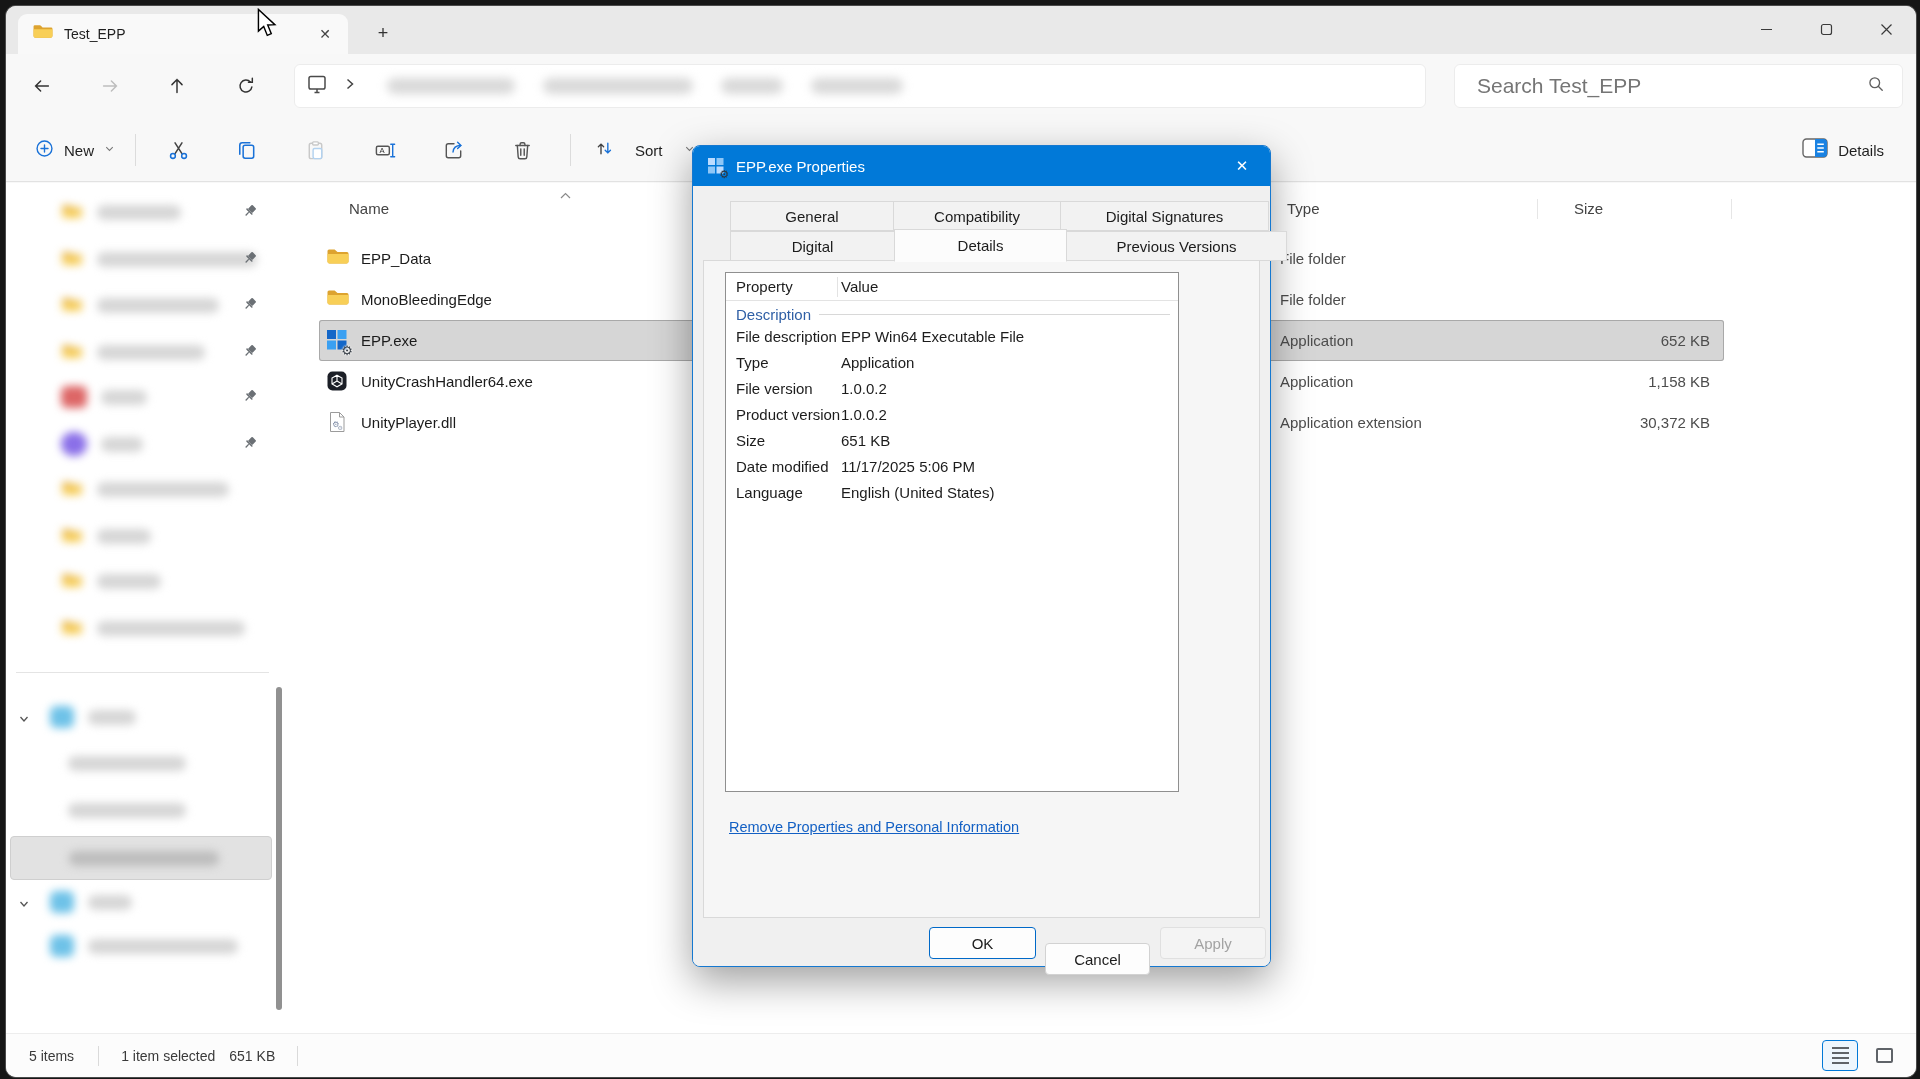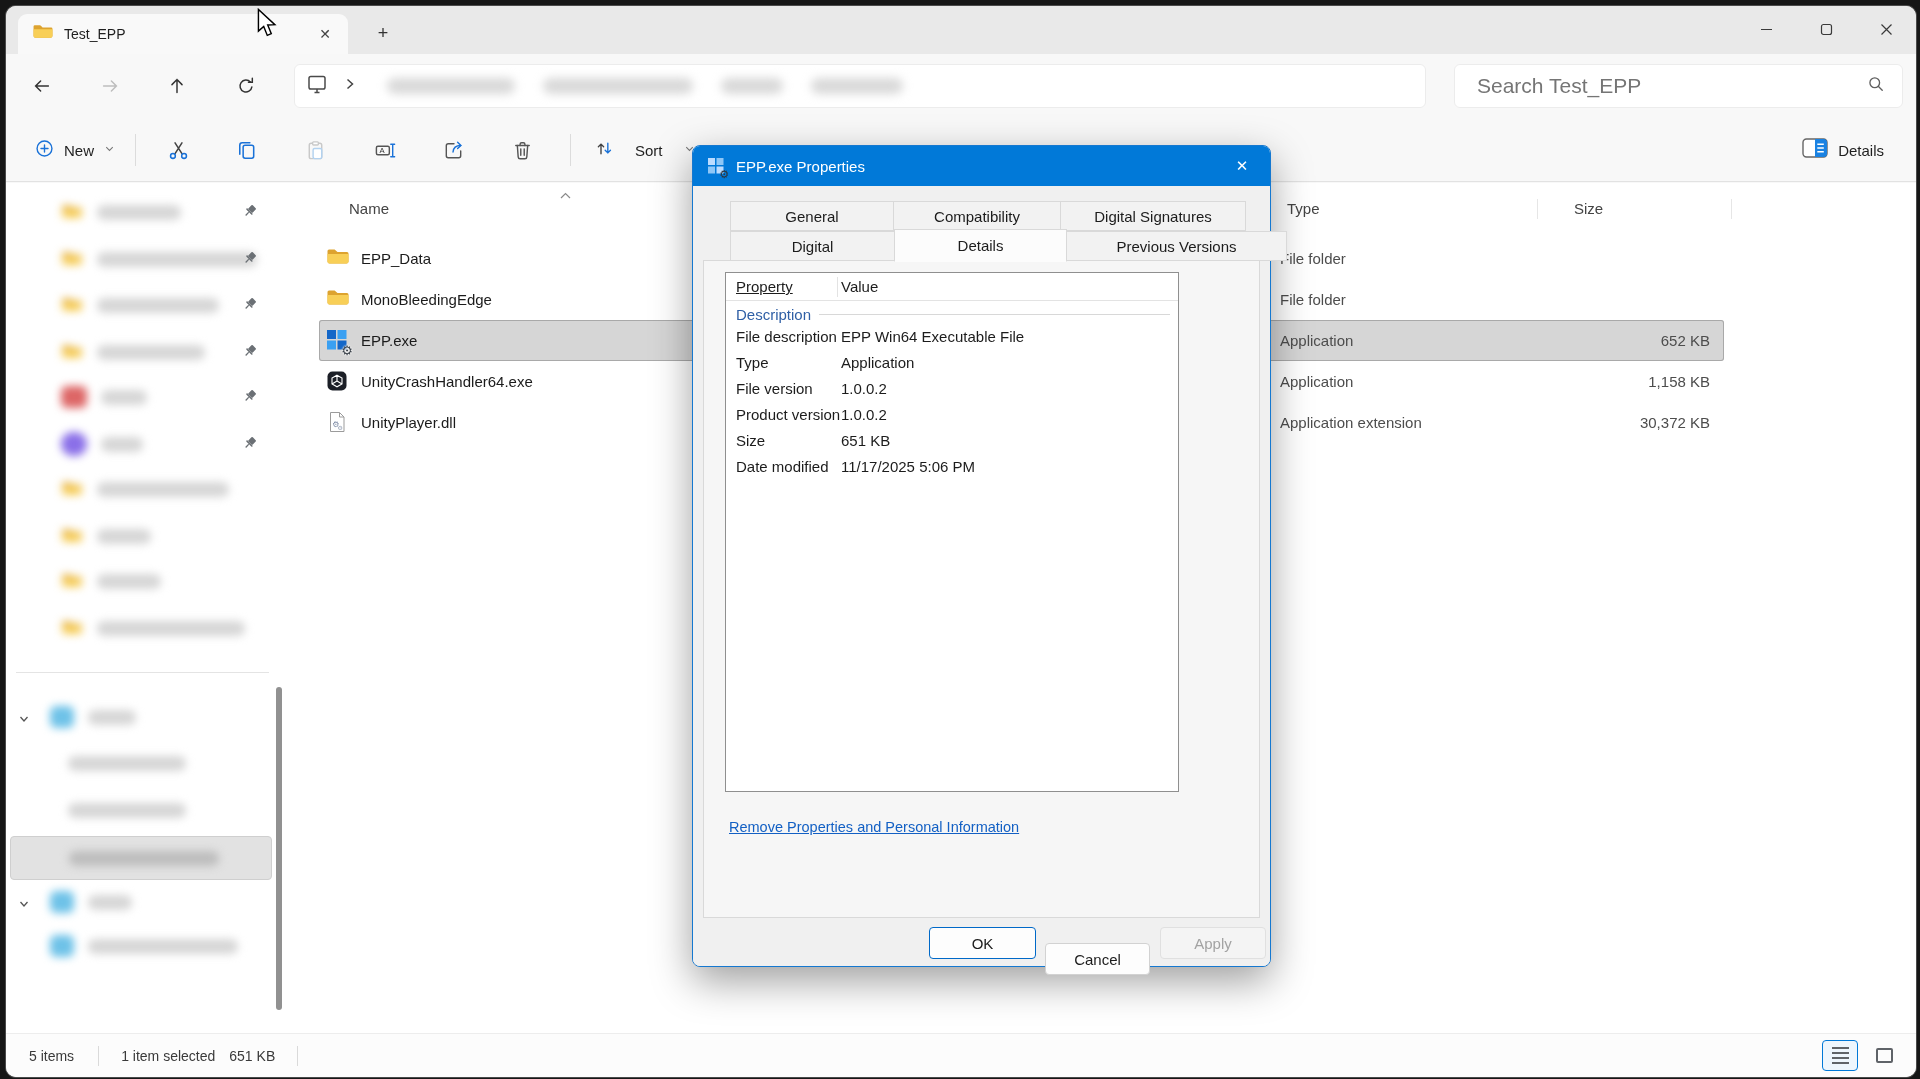--- a/index.html
+++ b/index.html
@@ -96,21 +96,21 @@
   .dlg-title .t { color:#ffffff; font-size:15px; }
   .dlg-close { margin-left:auto; width:40px; height:32px; display:flex; align-items:center; justify-content:center; color:#fff; font-size:15px; }
   .dlg-body { position:absolute; left:0; right:0; top:40px; bottom:0; background:#f0f0f0; border-radius:0 0 7px 7px; }
   .tabrow { position:absolute; left:10px; width:559px; display:flex;margin-left:27px; }
   .dtab { height:30px; display:flex; align-items:center; justify-content:center; font-size:15px; color:#1c1c1c;
           background:#f2f2f2; border:1px solid #d9d9d9; margin-right:-1px; }
   .dtab.active { background:#fcfcfc; border-bottom:1px solid #fcfcfc; position:relative; z-index:3; height:33px; margin-top:-2px; }
   .tabpage { position:absolute; left:10px; top:74px; width:557px; height:658px; background:#f6f6f6; border:1px solid #d9d9d9; }
   .ptable { position:absolute; left:21px; top:11px; width:454px; height:520px; background:#ffffff; border:1px solid #8f8f8f; font-size:15px; }
   .pt-head { position:relative; height:28px; display:flex; align-items:center; border-bottom:1px solid #e3e3e3; color:#1c1c1c; }
-  .pt-head .c1 { padding-left:10px; width:115px;text-decoration:underline; }
+  .pt-head .c1 { padding-left:10px; width:115px; }
   .pt-head .vsep { position:absolute; left:111px; top:4px; width:1px; height:20px; background:#e3e3e3; }
   .sectionrow { height:27px; display:flex; align-items:center; padding:0 8px 0 10px; gap:8px; }
   .sectionrow .sname { color:#2f5fa5; }
   .sectionrow .sline { flex:1; height:1px; background:#d8d8d8; }
   .prow { height:26px; display:flex; align-items:flex-start; color:#1c1c1c; }
   .prow .pname { width:115px; padding-left:10px; flex:0 0 115px; }
   .prow .pval { white-space:nowrap; }
   .prow.hl { margin-left:2px; width:422px; background:#0078d7; color:#ffffff; border-radius:1px; }
   .prow.hl .pname { padding-left:8px; }
   .removelink { position:absolute; left:25px; top:558px; font-size:14.5px; color:#1360c4; text-decoration:underline; }
@@ -567,21 +567,21 @@
               <rect x="10.5" y="10.5" width="7" height="7" fill="#bcdcff"></rect>
             </svg><span class="gear-ov" style="font-size:11px;color:#2e3338;text-shadow:none">⚙</span></span>
       <span class="t">EPP.exe Properties</span>
       <span class="dlg-close">✕</span>
     </div>
     <div class="dlg-body">
 
       <div class="tabrow" style="top:15px">
         <div class="dtab" style="width:164px">General</div>
         <div class="dtab" style="width:168px">Compatibility</div>
-        <div class="dtab" style="width:186px">Digital Signatures</div>
+        <div class="dtab" style="width:209px">Digital Signatures</div>
       </div>
       <div class="tabrow" style="top:45px">
         <div class="dtab" style="width:165px">Digital</div>
         <div class="dtab active" style="width:173px">Details</div>
         <div class="dtab" style="width:221px">Previous Versions</div>
       </div>
 
       <div class="tabpage">
         <div class="ptable">
           <div class="pt-head">
@@ -610,20 +610,24 @@
                 <span class="pval">1.0.0.2</span>
               </div>
           <div class="prow">
                 <span class="pname">Size</span>
                 <span class="pval">651 KB</span>
               </div>
           <div class="prow">
                 <span class="pname">Date modified</span>
                 <span class="pval">11/17/2025 5:06 PM</span>
               </div>
+          <div class="prow">
+                <span class="pname">Language</span>
+                <span class="pval">English (United States)</span>
+              </div>
         </div>
         <a class="removelink" href="#">Remove Properties and Personal Information</a>
       </div>
 
       <div class="dbtn ok">OK</div>
       <div class="dbtn cancel">Cancel</div>
       <div class="dbtn apply">Apply</div>
     </div>
   </div>
 

